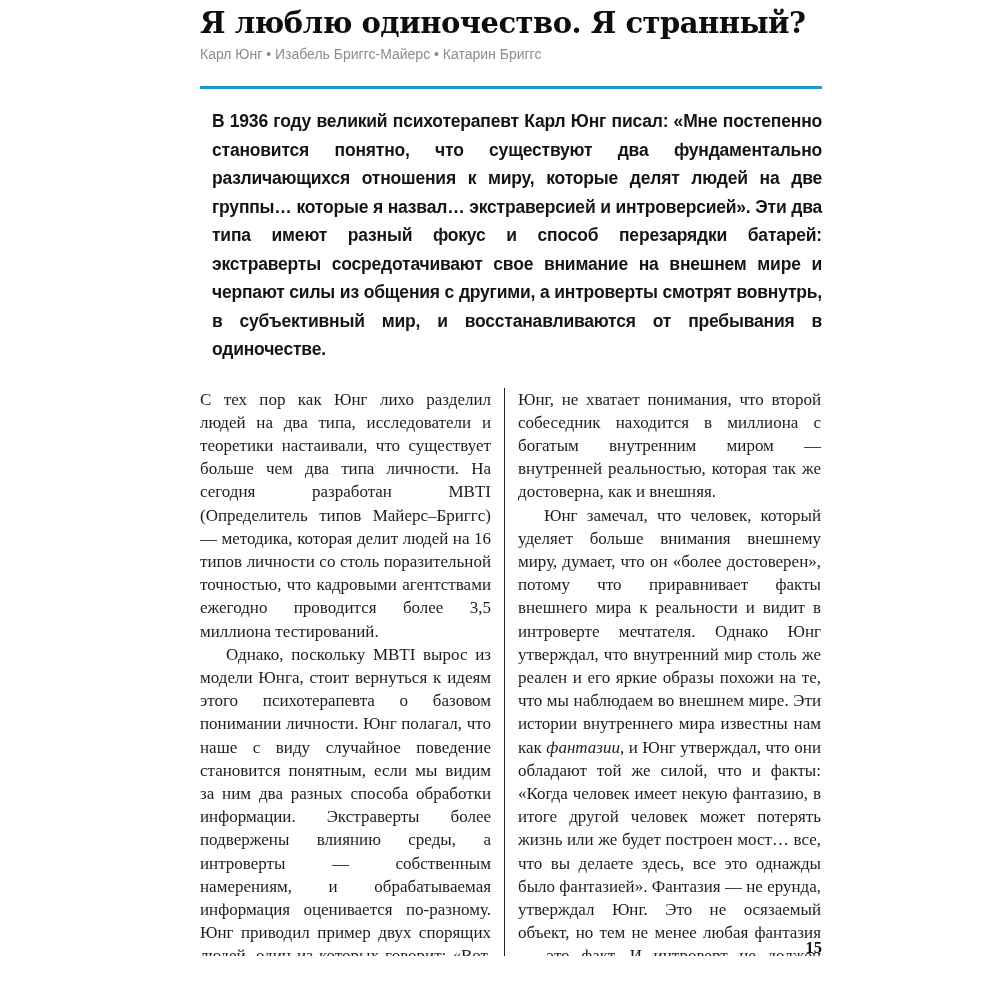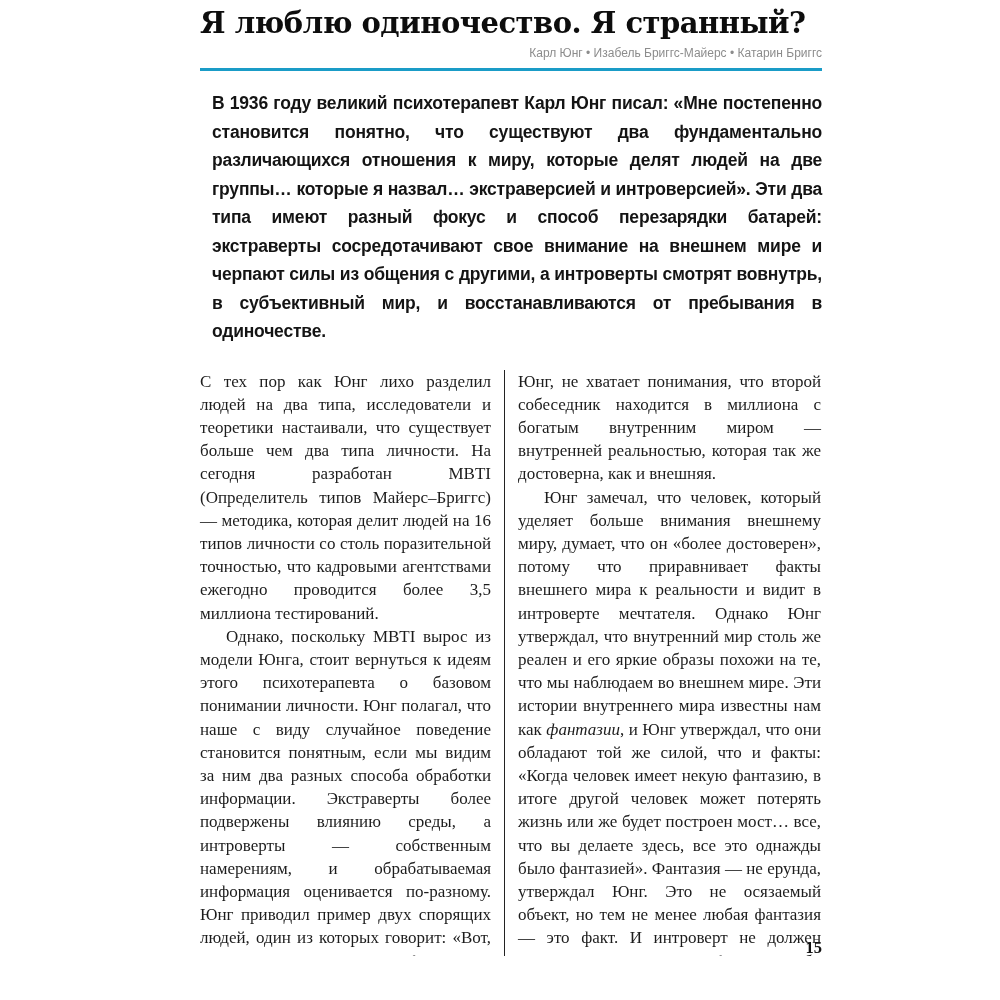--- a/index.html
+++ b/index.html
@@ -21,24 +21,23 @@
     font-family:"DejaVu Serif", serif;
     font-weight:800;
     font-size:29px;
     letter-spacing:-0.5px;
     color:#0d0d0d;
     margin:0 0 6px 0;
     white-space:nowrap;
   }
   .byline{
     font-family:"Liberation Sans", sans-serif;
-    font-size:12px;
+    font-size:14px;
     color:#8c8c8c;
-    margin:0 0 8px 0;
-    text-align:right;
+    margin:0 0 24px 0;
   }
   .rule{
     height:3px;
     background:#1a9cc7;
     border:none;
     margin:0 0 18px 0;
   }
   .intro{
     font-family:"Liberation Sans", sans-serif;
     font-weight:bold;

